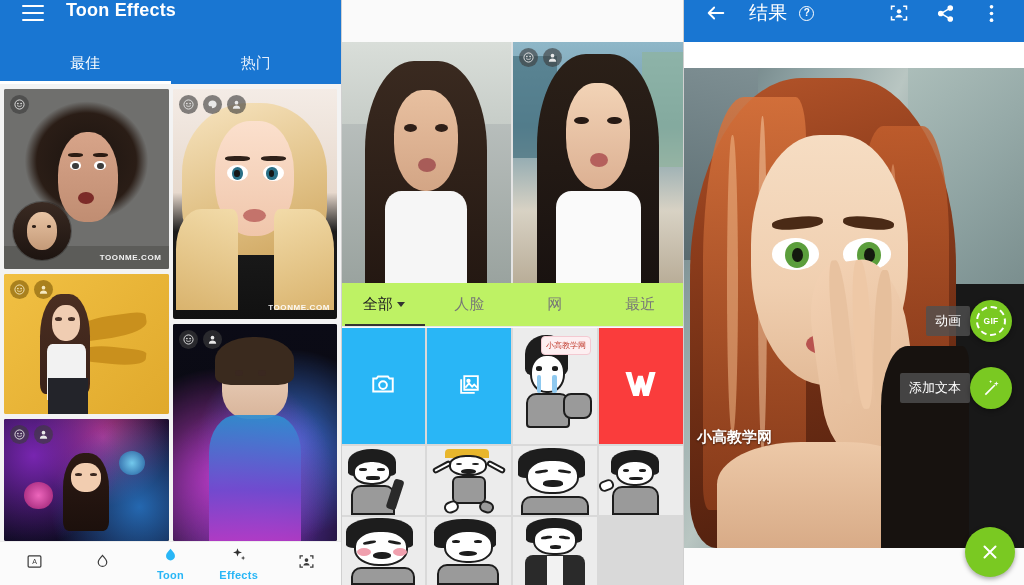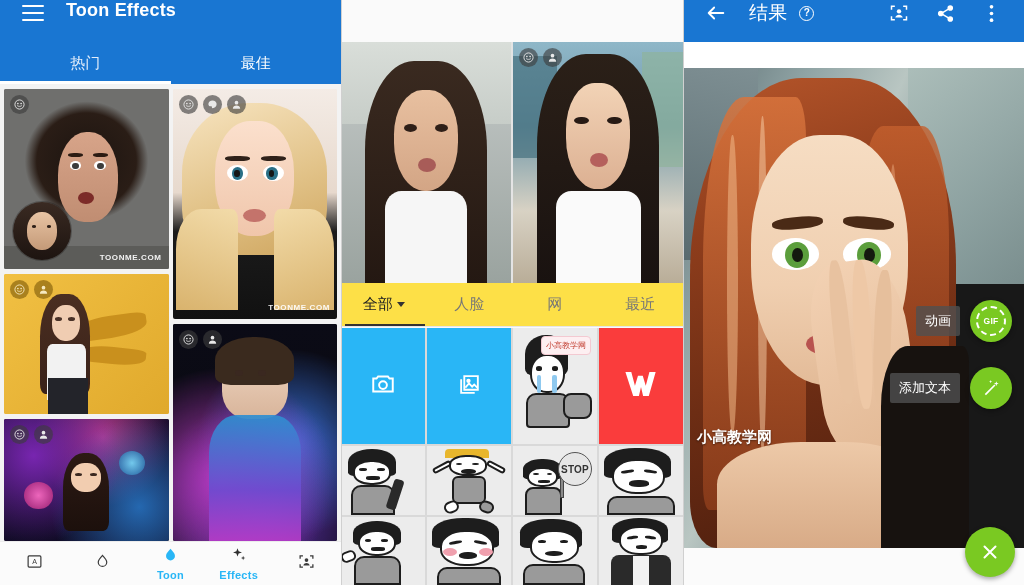--- a/index.html
+++ b/index.html
@@ -94,21 +94,21 @@
   .nav-item { flex:1; display:flex; flex-direction:column; align-items:center; justify-content:center; gap:1px; color:#3a3a3a; }
   .nav-item .lbl { font-size:11px; color:#29b6f6; font-weight:700; letter-spacing:.3px; }
   .nav-item.on { color:#29b6f6; }
 
   
   .photo-row { position:absolute; top:42px; left:0; right:0; height:241px; display:flex; gap:2px; background:#e4e4e4; }
   .photo-cell { flex:1; position:relative; overflow:hidden; }
 
   .filterbar {
     position:absolute; top:283px; left:0; right:0; height:44px;
-    background:#fde047; display:flex; align-items:center; z-index:4;
+    background:#bef264; display:flex; align-items:center; z-index:4;
     border-bottom:1px solid #e6e6e6;
   }
   .filterbar .ftab {
     flex:1; display:flex; align-items:center; justify-content:center; gap:4px;
     font-size:15px; color:#777;
   }
   .filterbar .ftab.active { color:#222; }
   .caret { width:0;height:0;border-left:4.5px solid transparent;border-right:4.5px solid transparent;border-top:5px solid #333; }
   .find { position:absolute; bottom:0; left:4px; width:80px; height:2.5px; background:#333; }
 
@@ -140,21 +140,21 @@
   .p3-bottom { position:absolute; left:0; right:0; bottom:0; height:37px; background:#fbfbfb; z-index:3; }
 
   .watermark {
     position:absolute; left:14px; top:360px; z-index:6; color:#fff;
     text-shadow:0 1px 2px rgba(0,0,0,.55); line-height:1.25;
   }
   .watermark .l1 { font-size:15px; font-weight:700; }
   .watermark .l2 { font-size:17px; font-weight:700; letter-spacing:.2px; }
 
   .fab-stack { position:absolute; right:12px; top:300px; z-index:7; display:flex; flex-direction:column; gap:25px; }
-  .fab-row { display:flex; align-items:center; justify-content:flex-end; gap:10px; }
+  .fab-row { display:flex; align-items:center; justify-content:flex-end; }
   .fab-label {
     background:rgba(80,80,80,.80); color:#fff; font-size:13px;
     padding:6px 9px; border-radius:2px; white-space:nowrap;
   }
   .fab {
     width:42px; height:42px; border-radius:50%; background:#7ac922;
     display:flex; align-items:center; justify-content:center; color:#fff;
     box-shadow:0 2px 5px rgba(0,0,0,.35); flex:0 0 auto;
   }
   .fab.main { width:50px; height:50px; position:absolute; right:9px; bottom:8px; z-index:8; }
@@ -179,22 +179,22 @@
         <div class="hamb">
             <i></i>
             <i></i>
             <i></i>
           </div>
       </div>
       <div class="title">Toon Effects</div>
     </div>
 
     <div class="tabbar">
+      <div class="tab active">最佳</div>
       <div class="tab">热门</div>
-      <div class="tab active">最佳</div>
       <div class="ind"></div>
     </div>
 
     <div class="eff-grid">
 
       <div class="eff-col">
 
         <div class="card" style="height:180px;background:#6a6a68">
           <div class="art" style="background:
               radial-gradient(ellipse 120% 95% at 50% 95%, #6f6f6d 0%, #6f6f6d 100%)"></div>
@@ -523,31 +523,20 @@
         <div style="position:absolute;left:34%;top:24%;width:8%;height:3.5%;background:#1d1d1d;border-radius:50%"></div>
         <div style="position:absolute;left:54%;top:24%;width:8%;height:3.5%;background:#1d1d1d;border-radius:50%"></div>
         <div style="position:absolute;left:40%;top:33%;width:18%;height:8%;background:#1d1d1d;border-radius:40%"></div>
         <div style="position:absolute;left:30%;top:44%;width:40%;height:40%;background:#9a9a9a;border:2px solid #1d1d1d;border-radius:6px"></div>
         <div style="position:absolute;left:6%;top:26%;width:24%;height:9%;background:#fff;border:2px solid #1d1d1d;border-radius:6px;transform:rotate(-28deg)"></div>
         <div style="position:absolute;left:70%;top:26%;width:24%;height:9%;background:#fff;border:2px solid #1d1d1d;border-radius:6px;transform:rotate(28deg)"></div>
         <div style="position:absolute;left:20%;top:80%;width:18%;height:18%;background:#fff;border:2px solid #1d1d1d;border-radius:6px;transform:rotate(-22deg)"></div>
         <div style="position:absolute;left:62%;top:80%;width:18%;height:18%;background:#9a9a9a;border:2px solid #1d1d1d;border-radius:6px;transform:rotate(18deg)"></div>
       </div>
 
-      <div class="st">
-        <div class="meme" style="background:#ececec"></div>
-        <div style="position:absolute;left:12%;top:18%;width:46%;height:30%;background:#1d1d1d;border-radius:48% 48% 14% 14%"></div>
-        <div style="position:absolute;left:17%;top:30%;width:36%;height:30%;background:#fff;border:2px solid #1d1d1d;border-radius:46%"></div>
-        <div style="position:absolute;left:24%;top:39%;width:7%;height:3.5%;background:#1d1d1d;border-radius:50%"></div>
-        <div style="position:absolute;left:40%;top:39%;width:7%;height:3.5%;background:#1d1d1d;border-radius:50%"></div>
-        <div style="position:absolute;left:30%;top:49%;width:14%;height:4%;background:#1d1d1d;border-radius:40%"></div>
-        <div style="position:absolute;left:14%;top:60%;width:44%;height:40%;background:#9a9a9a;border:2px solid #1d1d1d;border-radius:8px 8px 0 0"></div>
-        <div style="position:absolute;left:56%;top:36%;width:5%;height:40%;background:#8a8a8a;border:1.5px solid #444"></div>
-        <div class="stop">STOP</div>
-      </div>
 
       <div class="st">
         <div class="meme" style="background:#ececec"></div>
         <div style="position:absolute;left:6%;top:2%;width:80%;height:44%;background:#1d1d1d;border-radius:46% 46% 12% 12%"></div>
         <div style="position:absolute;left:16%;top:18%;width:62%;height:52%;background:#fff;border:2px solid #1d1d1d;border-radius:46%"></div>
         <div style="position:absolute;left:26%;top:34%;width:16%;height:4%;background:#1d1d1d;border-radius:40%;transform:rotate(-8deg)"></div>
         <div style="position:absolute;left:54%;top:34%;width:16%;height:4%;background:#1d1d1d;border-radius:40%;transform:rotate(8deg)"></div>
         <div style="position:absolute;left:36%;top:50%;width:24%;height:9%;background:#1d1d1d;border-radius:45%"></div>
         <div style="position:absolute;left:10%;top:72%;width:80%;height:28%;background:#9a9a9a;border:2px solid #1d1d1d;border-radius:10px 10px 0 0"></div>
       </div>

